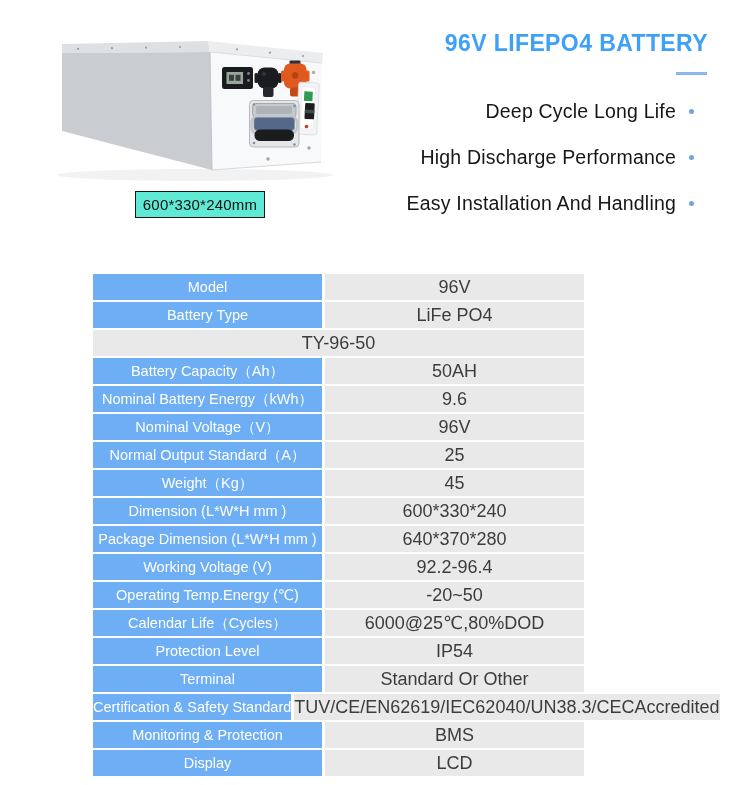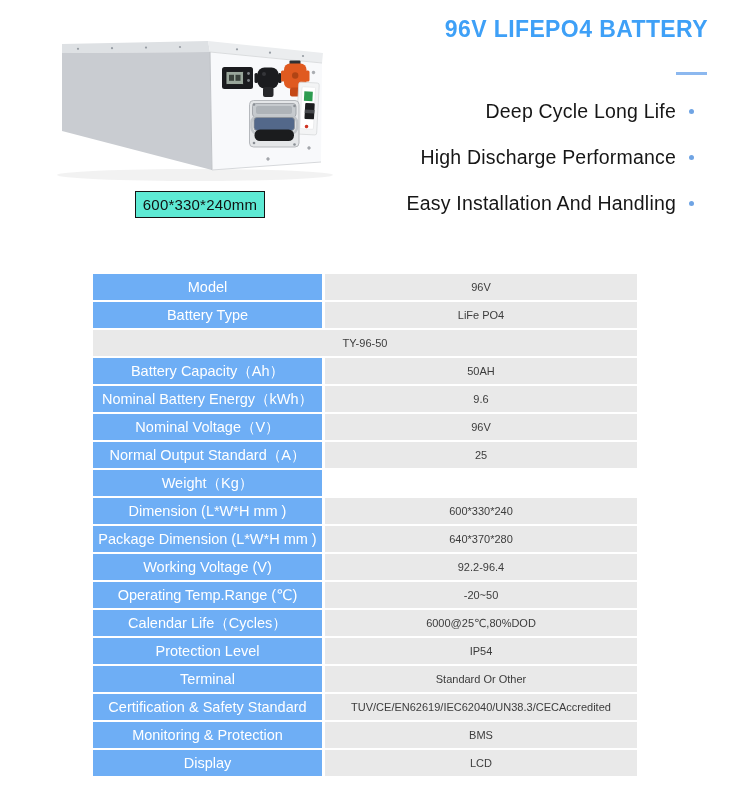--- a/index.html
+++ b/index.html
@@ -20,21 +20,21 @@
   }
   .dim-box{
     position:absolute;left:135px;top:191px;width:128px;height:25px;
     border:1.5px solid #141414;
     display:flex;align-items:center;justify-content:center;
     font-size:15px;font-weight:500;color:#111;letter-spacing:.2px;
     background:#5eead4;
   }
   
   .main-title{
-    position:absolute;top:16px;right:42px;
+    position:absolute;top:30px;right:42px;
     font-size:23px;font-weight:700;letter-spacing:.4px;
     color:var(--accent,#3EA0F7);
     white-space:nowrap;
   }
   .title-underline{
     position:absolute;left:676px;top:72px;width:31px;height:3px;
     background:var(--underline,#8CB8EF);
   }
   .feature-list{
     position:absolute;top:100px;right:56px;
@@ -46,36 +46,36 @@
   .feature-text{
     font-size:19.5px;color:var(--feature-text,#161616);letter-spacing:.2px;
   }
   .feature-dot{
     width:5px;height:5px;border-radius:50%;
     background:var(--bullet,#6FA4E4);
     margin-left:13px;flex:0 0 auto;
   }
   
   .spec-table{
-    position:absolute;left:93px;top:274px;width:544px;
+    position:absolute;left:93px;top:274px;width:491px;
   }
   .spec-row{display:flex;height:26px;margin-bottom:2px;}
   .spec-label{
     width:229px;margin-right:3px;
     background:var(--label-bg,#6EAEF5);
     color:var(--label-text,#fff);
     display:flex;align-items:center;justify-content:center;
     font-size:14.5px;white-space:nowrap;
   }
   .spec-value{
     flex:1;
     background:var(--value-bg,#E9E9E9);
     color:var(--value-text,#3C3C3C);
     display:flex;align-items:center;justify-content:center;
-    font-size:11px;white-space:nowrap;
+    font-size:18px;white-space:nowrap;
   }
 </style>
 </head>
 <body>
 
 <div id="canvas">
 
   <svg class="battery-svg" viewBox="40 20 340 175" xmlns="http://www.w3.org/2000/svg">
 
     <ellipse cx="195" cy="175" rx="138" ry="6" fill="rgba(0,0,0,0.05)"></ellipse>
@@ -198,35 +198,36 @@
       <div class="spec-row">
         <div class="spec-label">Nominal Voltage（V）</div>
         <div class="spec-value">96V</div>
       </div>
       <div class="spec-row">
         <div class="spec-label">Normal Output Standard（A）</div>
         <div class="spec-value">25</div>
       </div>
       <div class="spec-row">
         <div class="spec-label">Weight（Kg）</div>
+        <div class="spec-value">45</div>
       </div>
       <div class="spec-row">
         <div class="spec-label">Dimension (L*W*H mm )</div>
         <div class="spec-value">600*330*240</div>
       </div>
       <div class="spec-row">
         <div class="spec-label">Package Dimension (L*W*H mm )</div>
         <div class="spec-value">640*370*280</div>
       </div>
       <div class="spec-row">
         <div class="spec-label">Working Voltage (V)</div>
         <div class="spec-value">92.2-96.4</div>
       </div>
       <div class="spec-row">
-        <div class="spec-label">Operating Temp.Range (℃)</div>
+        <div class="spec-label">Operating Temp.Energy (℃)</div>
         <div class="spec-value">-20~50</div>
       </div>
       <div class="spec-row">
         <div class="spec-label">Calendar Life（Cycles）</div>
         <div class="spec-value">6000@25℃,80%DOD</div>
       </div>
       <div class="spec-row">
         <div class="spec-label">Protection Level</div>
         <div class="spec-value">IP54</div>
       </div>

